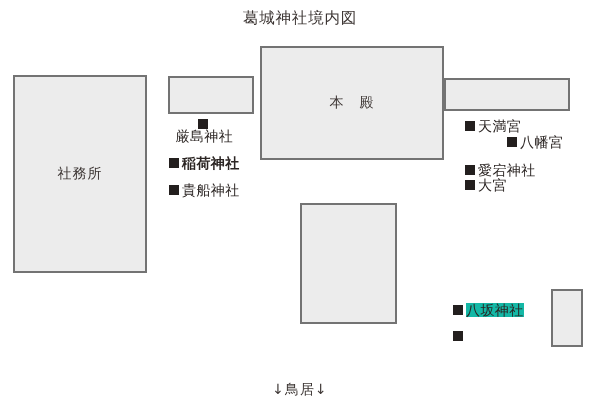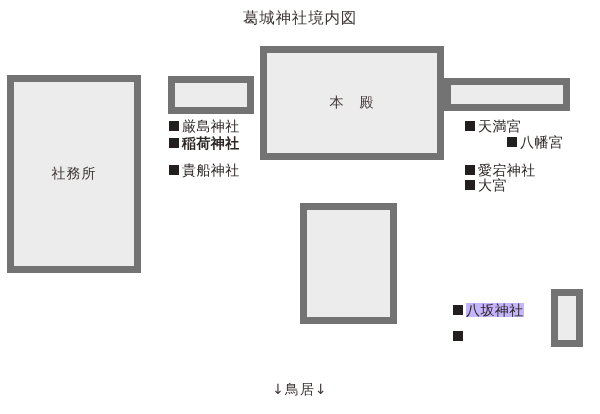--- a/index.html
+++ b/index.html
@@ -30,21 +30,21 @@
     font-size: 15.5px;
     letter-spacing: 0.8px;
     color: #3b3432;
     white-space: pre;
   }
 
   
   .bldg {
     position: absolute;
     background: #ececec;
-    border: 7px solid #737373;
+    border: 2px solid #737373;
     box-sizing: border-box;
     display: flex;
     align-items: center;
     justify-content: center;
   }
   .bldg-label {
     font-size: 14px;
     color: #3b3432;
     letter-spacing: 1px;
     white-space: pre;
@@ -73,21 +73,21 @@
   .legend-label {
     letter-spacing: 0.4px;
   }
 
   
   .legend.overlay .legend-item {
     position: relative;
     z-index: 5;
   }
   .legend.overlay .legend-label {
-    background: #c4b5fd;
+    background: #14b8a6;
   }
   .legend.overlay .legend-marker {
     position: relative;
   }
   .legend.overlay .legend-item::before {
     content: "";
     position: absolute;
     left: 0; top: -2px; bottom: -2px; right: 0;
     background: #ffffff;
     z-index: -1;
@@ -106,21 +106,21 @@
     white-space: pre;
   }
 </style>
 </head>
 <body>
 
 <div id="canvas">
 
   <div class="map-title">葛城神社境内図</div>
 
-  <div class="bldg" style="left:7px; top:75px; width:134px; height:198px;">
+  <div class="bldg" style="left:13px; top:75px; width:134px; height:198px;">
     <span class="bldg-label">社務所</span>
   </div>
 
   <div class="bldg" style="left:168px; top:76px; width:86px; height:38px;">
     <span class="bldg-label"></span>
   </div>
 
   <div class="bldg" style="left:260px; top:46px; width:184px; height:114px;">
     <span class="bldg-label">本　殿</span>
   </div>
@@ -131,21 +131,21 @@
 
   <div class="bldg" style="left:300px; top:203px; width:97px; height:121px;">
     <span class="bldg-label"></span>
   </div>
 
   <div class="bldg" style="left:551px; top:289px; width:32px; height:58px;">
     <span class="bldg-label"></span>
   </div>
 
   <div class="legend" style="left:169px; top:119px;">
-    <div class="legend-item" style="margin-bottom:3px;">
+    <div class="legend-item" style="margin-bottom:13px;flex-direction:column;">
       <span class="legend-marker"></span>
       <span class="legend-label">厳島神社</span>
     </div>
     <div class="legend-item" style="margin-bottom:13px;font-weight:bold;">
       <span class="legend-marker"></span>
       <span class="legend-label">稲荷神社</span>
     </div>
     <div class="legend-item">
       <span class="legend-marker"></span>
       <span class="legend-label">貴船神社</span>

